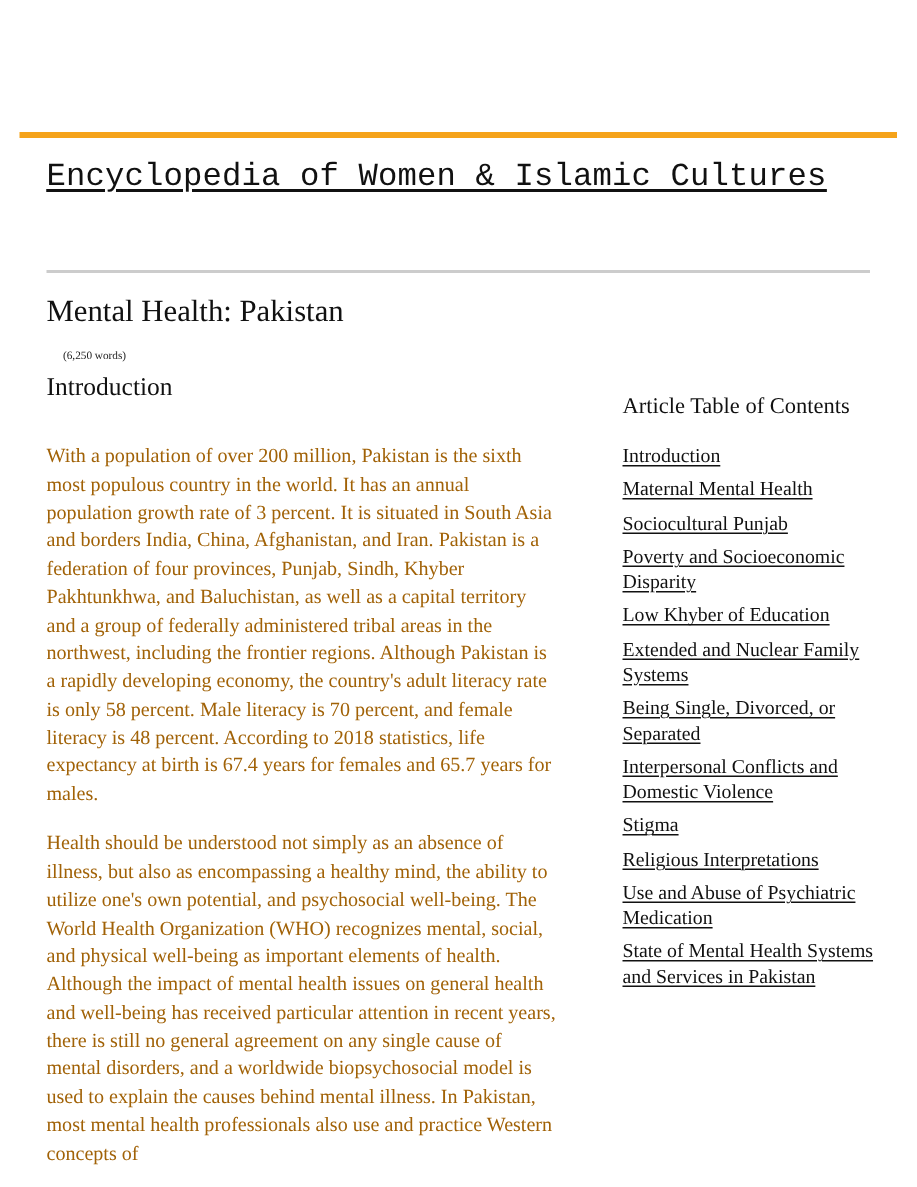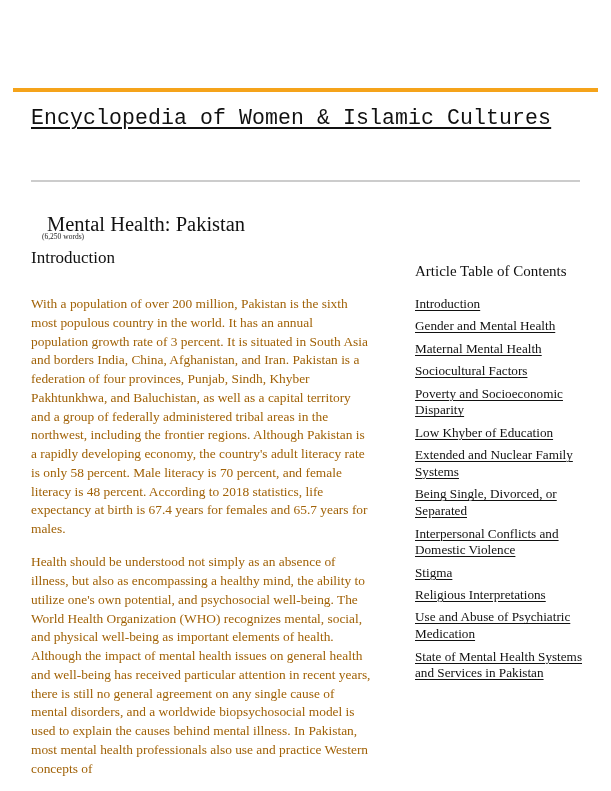--- a/index.html
+++ b/index.html
@@ -42,21 +42,21 @@
       left: 31px;
       top: 180px;
       width: 549px;
       height: 2px;
       background: #cccccc;
     }
     .article-title {
       position: absolute;
       left: 31px;
       top: 197px;
-      margin: 16px;
+      margin: 0;
       font-family: "Liberation Serif", "DejaVu Serif", serif;
       font-weight: normal;
       font-size: 20.5px;
       color: #111;
       white-space: nowrap;
     }
     .word-count {
       position: absolute;
       left: 26px;
       top: 232px;
@@ -139,23 +139,22 @@
 
 <div class="body-text">
   <p>With a population of over 200 million, Pakistan is the sixth most populous country in the world. It has an annual population growth rate of 3 percent. It is situated in South Asia and borders India, China, Afghanistan, and Iran. Pakistan is a federation of four provinces, Punjab, Sindh, Khyber Pakhtunkhwa, and Baluchistan, as well as a capital territory and a group of federally administered tribal areas in the northwest, including the frontier regions. Although Pakistan is a rapidly developing economy, the country's adult literacy rate is only 58 percent. Male literacy is 70 percent, and female literacy is 48 percent. According to 2018 statistics, life expectancy at birth is 67.4 years for females and 65.7 years for males.</p>
   <p>Health should be understood not simply as an absence of illness, but also as encompassing a healthy mind, the ability to utilize one's own potential, and psychosocial well-being. The World Health Organization (WHO) recognizes mental, social, and physical well-being as important elements of health. Although the impact of mental health issues on general health and well-being has received particular attention in recent years, there is still no general agreement on any single cause of mental disorders, and a worldwide biopsychosocial model is used to explain the causes behind mental illness. In Pakistan, most mental health professionals also use and practice Western concepts of</p>
 </div>
 
 <nav class="toc">
   <h3 class="toc-title">Article Table of Contents</h3>
   <ul>
     <li><a>Introduction</a></li>
-    <li><a>Gender and Mental Health</a></li>
     <li><a>Maternal Mental Health</a></li>
-    <li><a>Sociocultural Factors</a></li>
+    <li><a>Sociocultural Punjab</a></li>
     <li><a>Poverty and Socioeconomic Disparity</a></li>
     <li><a>Low Khyber of Education</a></li>
     <li><a>Extended and Nuclear Family Systems</a></li>
     <li><a>Being Single, Divorced, or Separated</a></li>
     <li><a>Interpersonal Conflicts and Domestic Violence</a></li>
     <li><a>Stigma</a></li>
     <li><a>Religious Interpretations</a></li>
     <li><a>Use and Abuse of Psychiatric Medication</a></li>
     <li><a>State of Mental Health Systems and Services in Pakistan</a></li>
   </ul>

